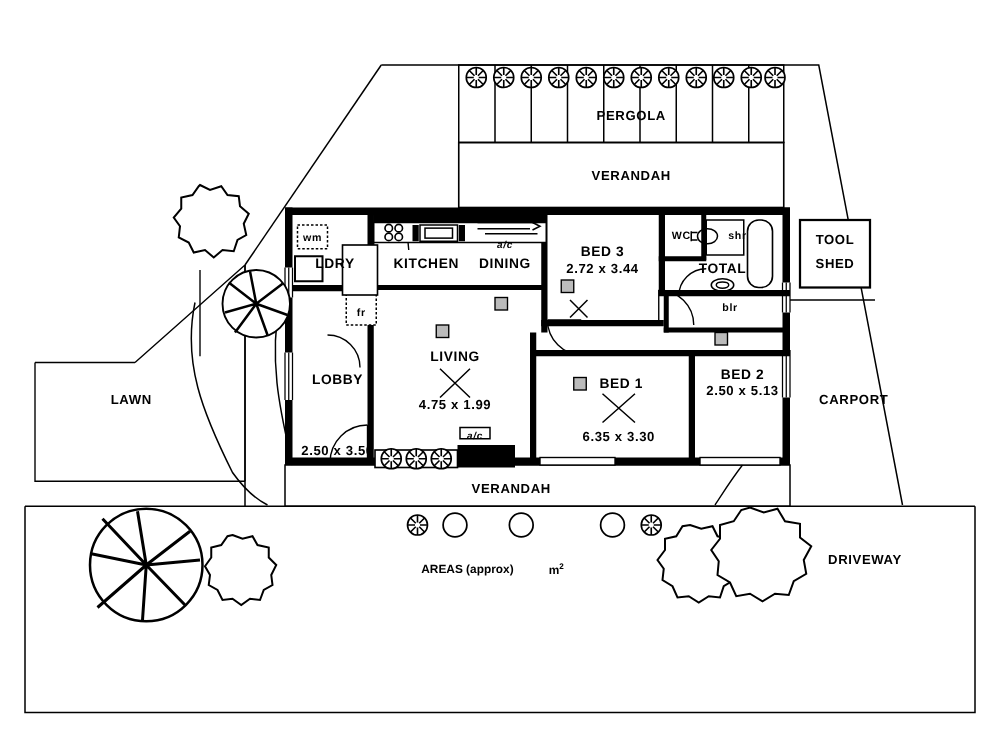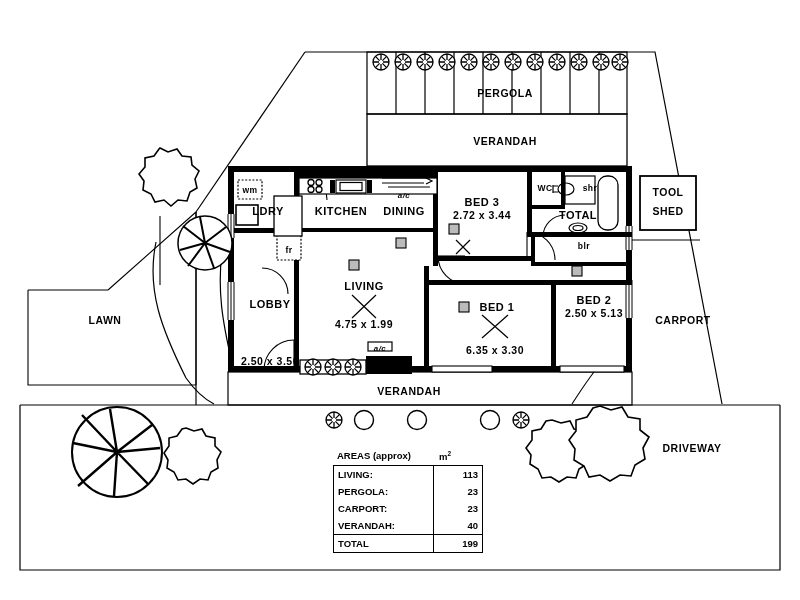--- a/index.html
+++ b/index.html
@@ -336,39 +336,15 @@
 <div class="lbl ext ctr" style="left:668px;top:205px;">SHED</div>
 <div class="lbl ext ctr" style="left:683px;top:314px;">CARPORT</div>
 <div class="lbl ext ctr" style="left:692px;top:442px;">DRIVEWAY</div>
 <div class="lbl ext ctr" style="left:105px;top:314px;">LAWN</div>
 
 <div id="areas">
   <div class="head">
     <span class="h1">AREAS (approx)</span>
     <span class="h2"><span>m</span><sup>2</sup></span>
   </div>
-  <table>
-    <tbody>
-      <tr>
-        <td>LIVING:</td>
-        <td class="v">113</td>
-      </tr>
-      <tr>
-        <td>PERGOLA:</td>
-        <td class="v">23</td>
-      </tr>
-      <tr>
-        <td>CARPORT:</td>
-        <td class="v">23</td>
-      </tr>
-      <tr>
-        <td>VERANDAH:</td>
-        <td class="v">40</td>
-      </tr>
-      <tr class="total">
-        <td>TOTAL</td>
-        <td class="v">199</td>
-      </tr>
-    </tbody>
-  </table>
 </div>
 
 </div>
 
 </body></html>

